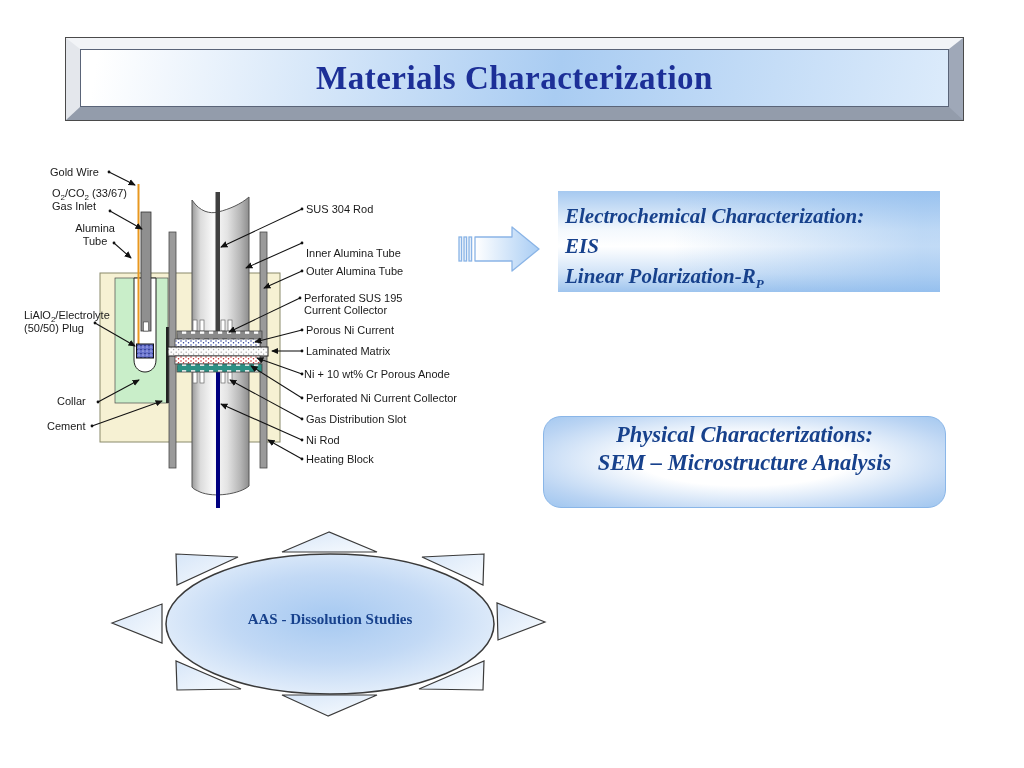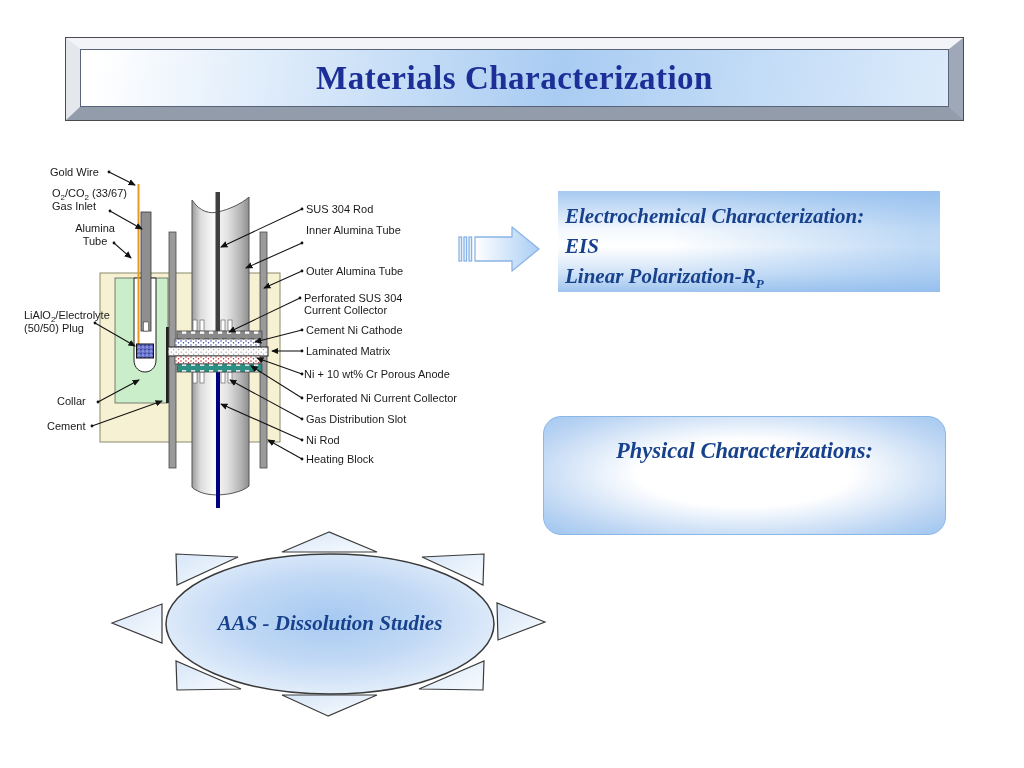--- a/index.html
+++ b/index.html
@@ -25,29 +25,29 @@
   .lbl.wrap{white-space:normal;}
   
   .epanel{position:absolute;left:558px;top:191px;width:382px;height:101px;
     background:
       linear-gradient(to right, rgba(255,255,255,0) 30%, rgba(142,188,238,0.55) 95%),
       linear-gradient(to bottom,#a6c9f0 0%,#f3f8fd 38%,#ffffff 55%,#cfe2f7 82%,#9ec4ee 100%);
     padding:10px 0 16px 7px;box-sizing:border-box;}
   .eline{font-family:"Liberation Serif","DejaVu Serif",serif;font-weight:bold;
     font-style:italic;font-size:21px;line-height:30px;color:#17418c;white-space:nowrap;}
   .bigsub{font-size:13px;line-height:0;}
-  .ppanel{position:absolute;left:543px;top:416px;width:403px;height:119px;
+  .ppanel{position:absolute;left:543px;top:416px;width:403px;height:92px;
     box-sizing:border-box;border:1.5px solid #8ab6e8;border-radius:18px;
     background:radial-gradient(ellipse 70% 75% at 50% 48%,#ffffff 38%,#bad4f3 80%,#9ec5ef 100%);
-    padding-top:20px;text-align:center;}
+    padding-top:4px;text-align:center;}
   .pline{font-family:"Liberation Serif","DejaVu Serif",serif;font-weight:bold;
     font-style:italic;font-size:22.5px;line-height:28px;color:#17418c;white-space:nowrap;}
   .aas-text{position:absolute;left:180px;top:611px;width:300px;text-align:center;
     font-family:"Liberation Serif","DejaVu Serif",serif;font-weight:bold;
-    font-style:italic;font-size:21px;color:#17418c;white-space:nowrap;}
+    font-size:15px;color:#17418c;white-space:nowrap;}
   svg{position:absolute;}
 </style>
 </head>
 <body>
 
 <div class="slide">
 
   <div class="banner">
     <div class="banner-bevel">
       <div class="banner-inner">
@@ -188,24 +188,24 @@
     <div>Tube</div>
   </div>
   <div class="lbl" style="left:24px;top:309px">
     <div><span>LiAlO</span><sub>2</sub><span>/Electrolyte</span></div>
     <div>(50/50) Plug</div>
   </div>
   <div class="lbl" style="left:57px;top:395px">Collar</div>
   <div class="lbl" style="left:47px;top:420px">Cement</div>
 
   <div class="lbl" style="left:306px;top:203px">SUS 304 Rod</div>
-  <div class="lbl" style="left:306px;top:224px">Inner Alumina Tube</div>
+  <div class="lbl" style="left:306px;top:247px">Inner Alumina Tube</div>
   <div class="lbl" style="left:306px;top:265px">Outer Alumina Tube</div>
-  <div class="lbl wrap" style="left:304px;top:292px;width:106px;line-height:12px">Perforated SUS 304 Current Collector</div>
-  <div class="lbl" style="left:306px;top:324px">Cement Ni Cathode</div>
+  <div class="lbl wrap" style="left:304px;top:292px;width:106px;line-height:12px">Perforated SUS 195 Current Collector</div>
+  <div class="lbl" style="left:306px;top:324px">Porous Ni Current</div>
   <div class="lbl" style="left:306px;top:345px">Laminated Matrix</div>
   <div class="lbl" style="left:304px;top:368px">Ni + 10 wt% Cr Porous Anode</div>
   <div class="lbl" style="left:306px;top:392px">Perforated Ni Current Collector</div>
   <div class="lbl" style="left:306px;top:413px">Gas Distribution Slot</div>
   <div class="lbl" style="left:306px;top:434px">Ni Rod</div>
   <div class="lbl" style="left:306px;top:453px">Heating Block</div>
 
   <svg style="left:458px;top:224px" width="84" height="50" viewBox="0 0 84 50">
     <defs>
       <linearGradient id="arrGrad" x1="0" y1="0" x2="1" y2="0">
@@ -222,20 +222,21 @@
   </svg>
 
   <div class="epanel">
     <div class="eline">Electrochemical Characterization:</div>
     <div class="eline">EIS</div>
     <div class="eline"><span>Linear Polarization-R</span><sub class="bigsub">P</sub></div>
   </div>
 
   <div class="ppanel">
     <div class="pline">Physical Characterizations:</div>
+    <div class="pline">SEM – Microstructure Analysis</div>
   </div>
 
   <svg style="left:88px;top:518px" width="480" height="215" viewBox="88 518 480 215">
     <defs>
       <radialGradient id="ellGrad" cx="50%" cy="46%" r="62%">
         <stop offset="0" stop-color="#a6c9f1"></stop>
           <stop offset="0.5" stop-color="#c2d9f5"></stop>
         <stop offset="1" stop-color="#edf4fc"></stop>
       </radialGradient>
       <linearGradient id="rayGrad" x1="0" y1="0" x2="1" y2="1">

